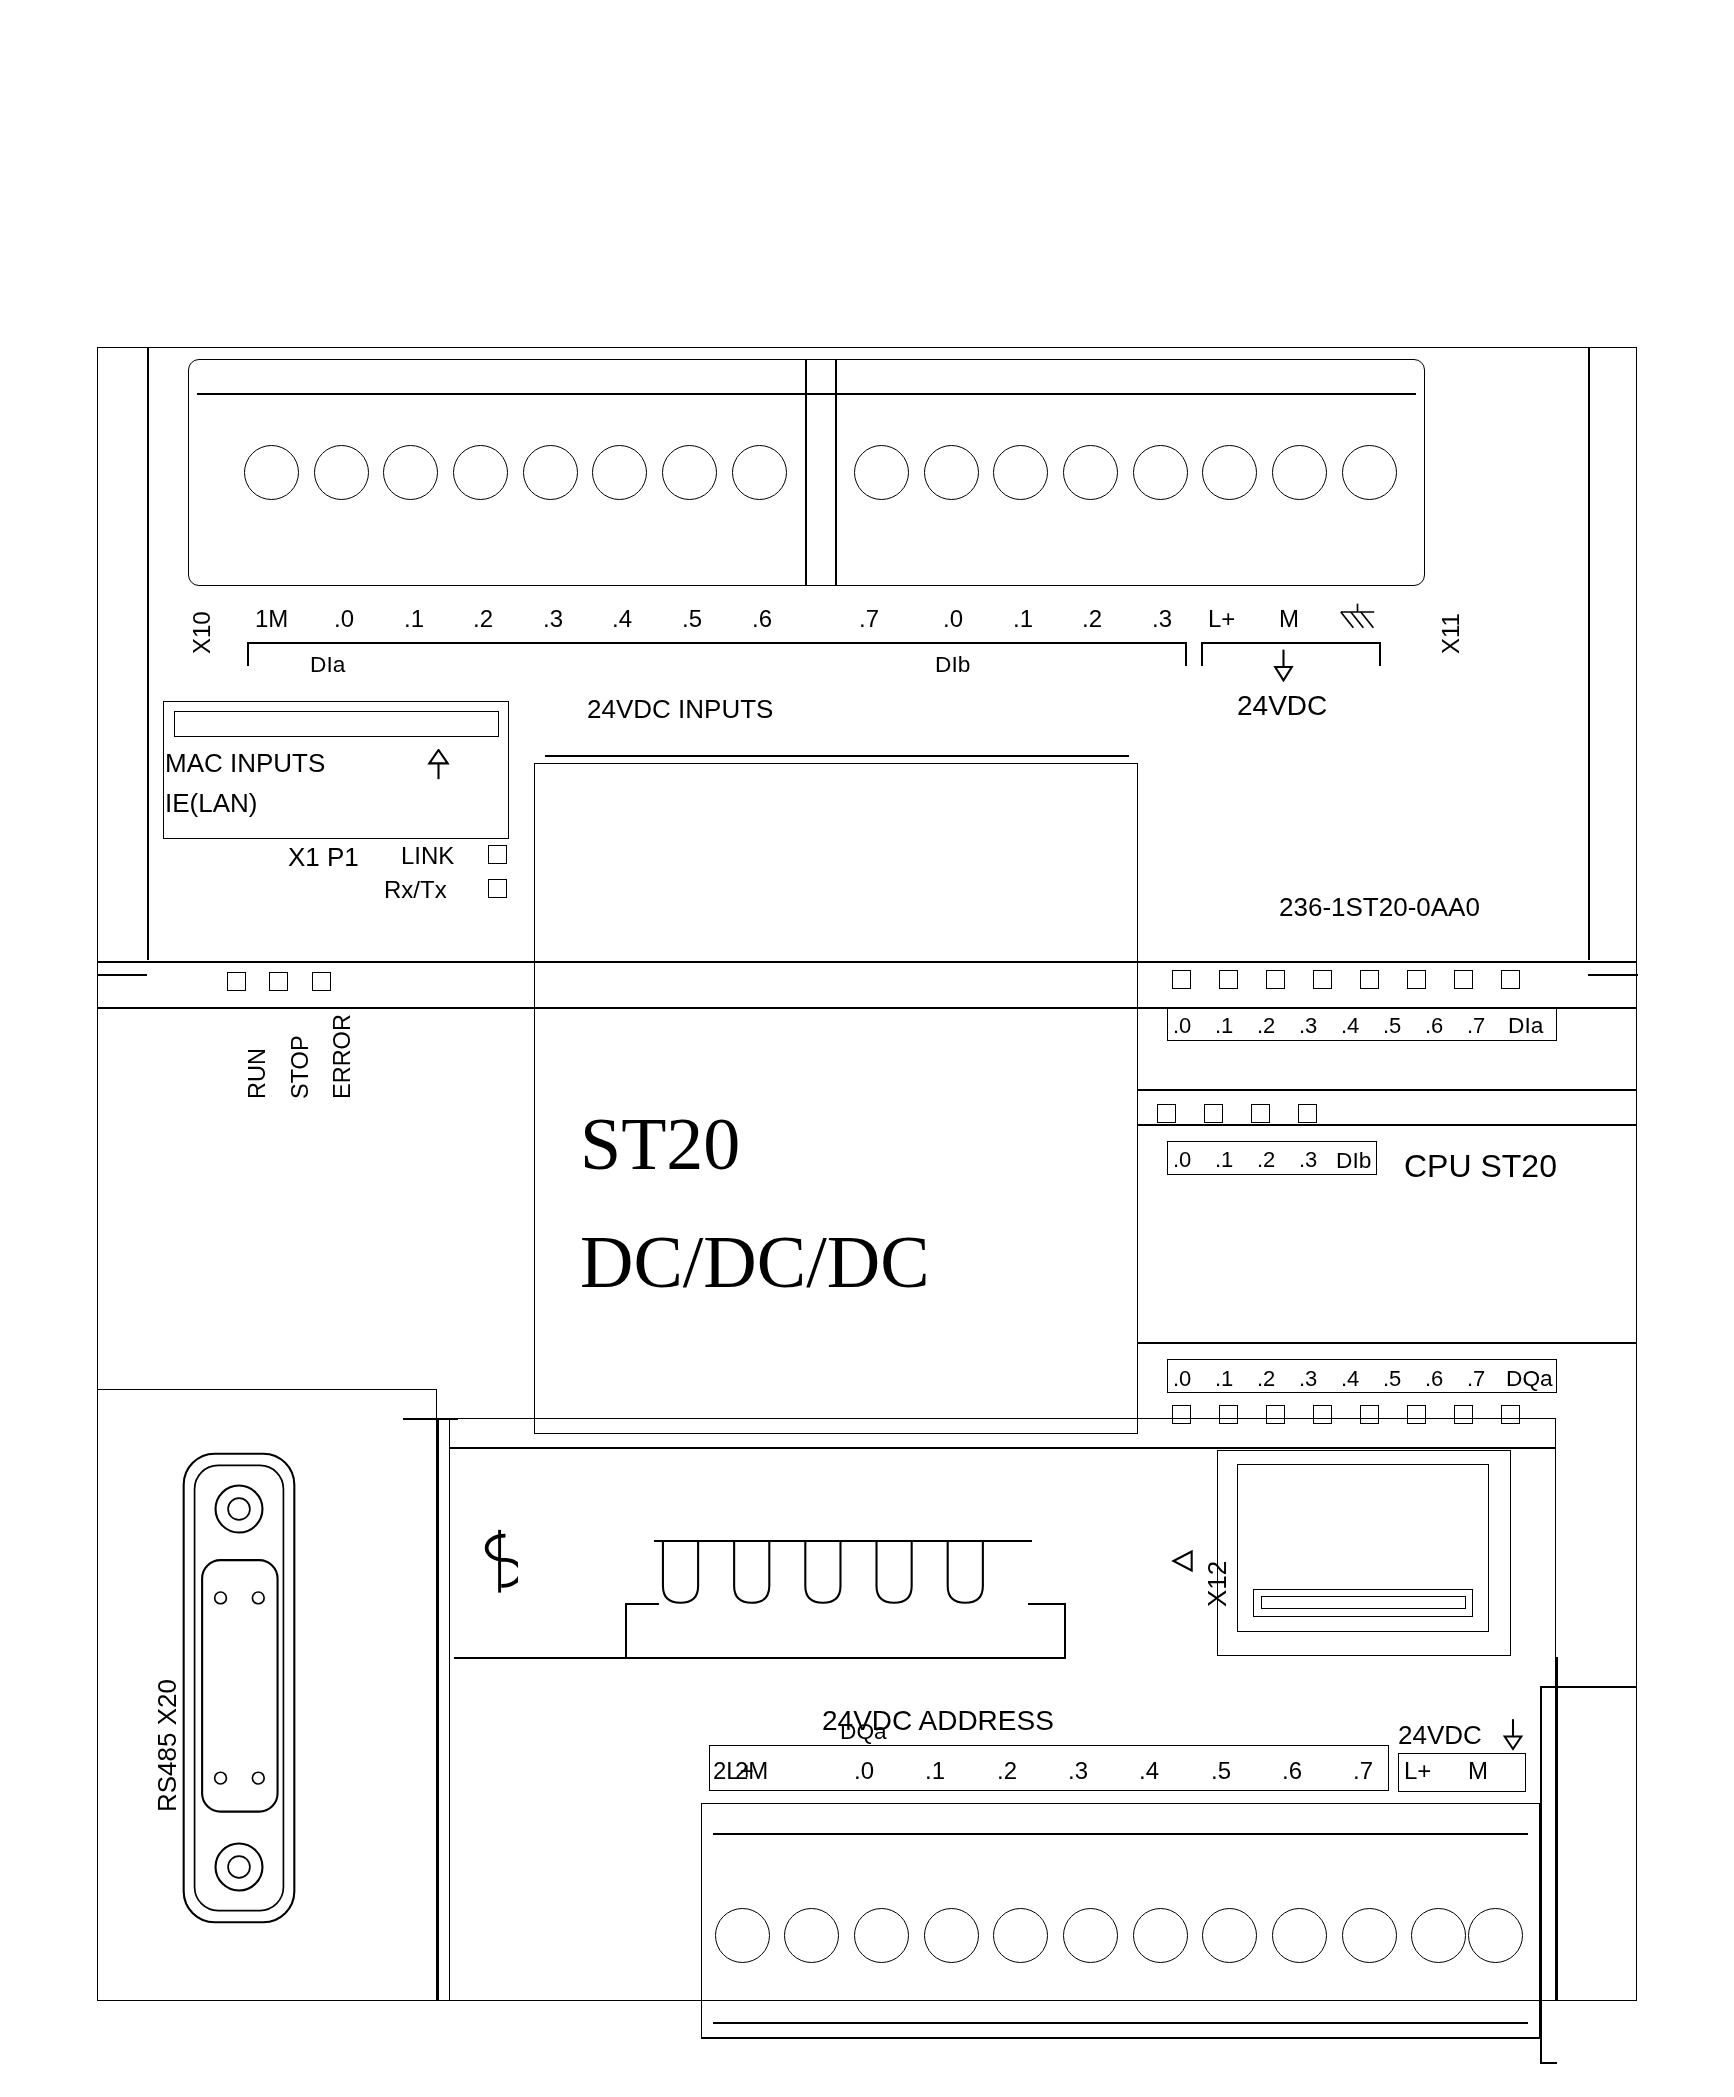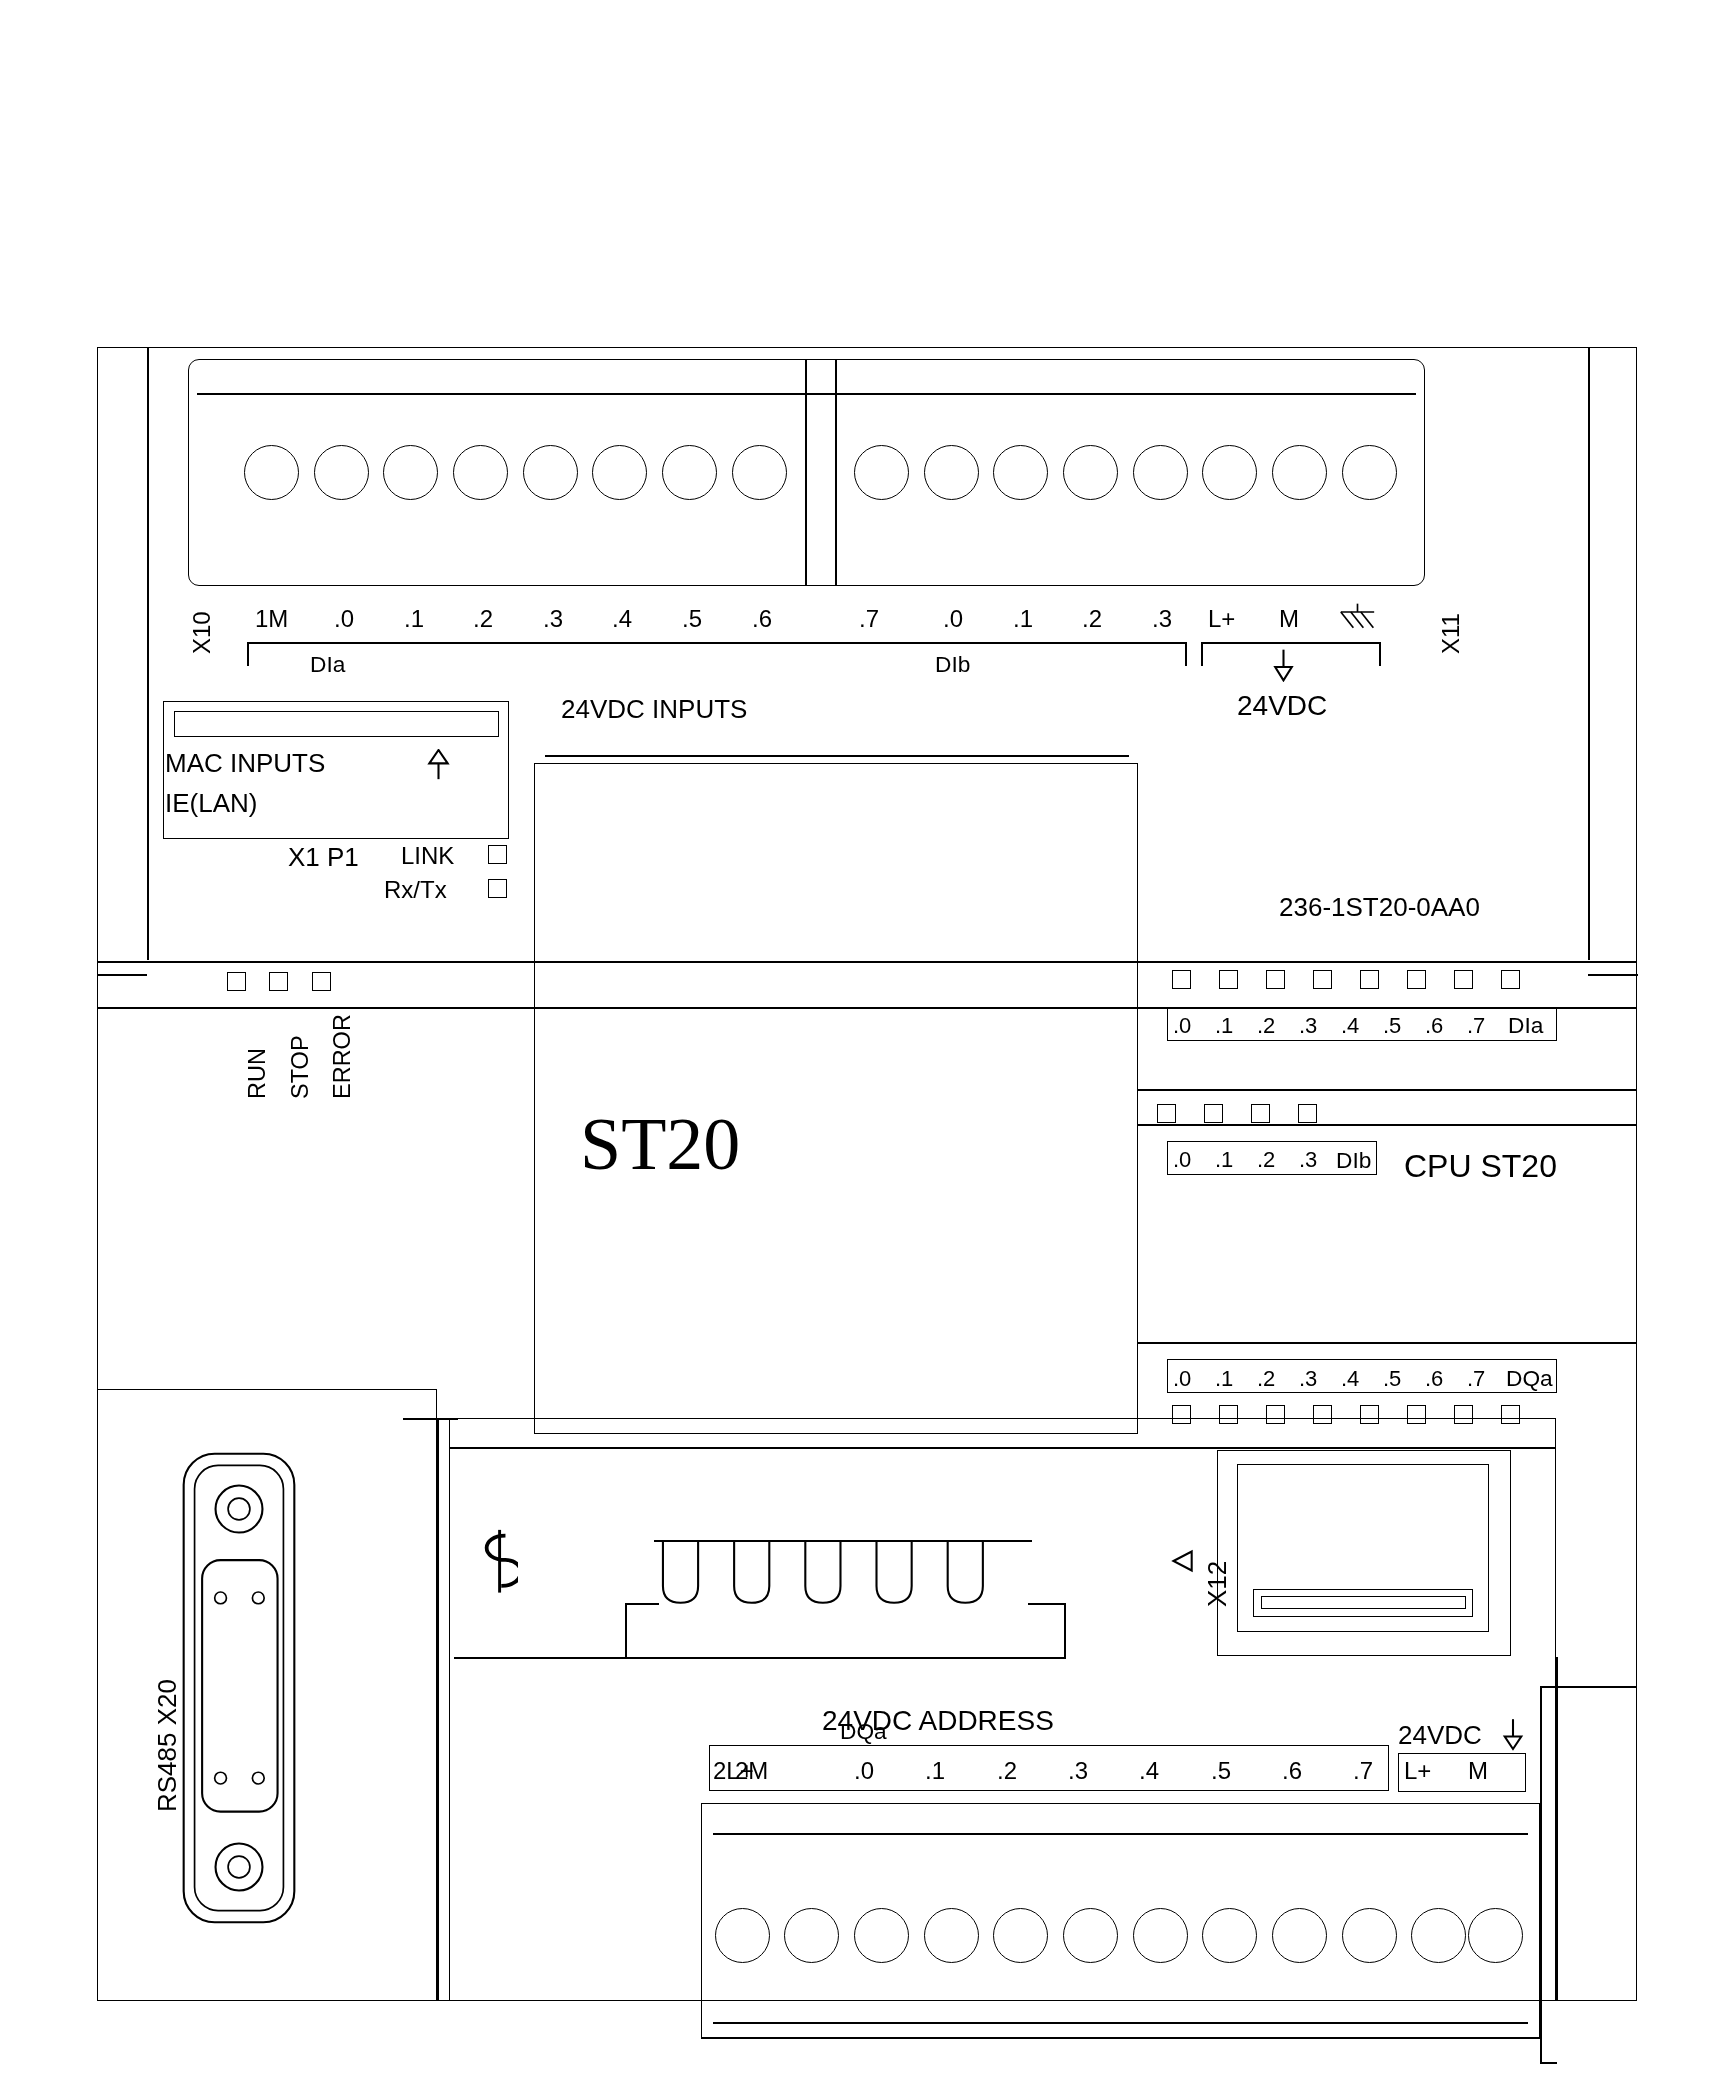--- a/index.html
+++ b/index.html
@@ -134,21 +134,21 @@
     <line x1="62" y1="24" x2="92" y2="62" stroke="#000" stroke-width="4"></line>
   </svg>
 
   <div class="line-h" style="left:247px; top:642px; width:940px;"></div>
   <div class="line-v" style="left:247px; top:642px; height:23.5px;"></div>
   <div class="line-v" style="left:1185px; top:642px; height:23.5px;"></div>
 
   <div class="lbl" style="left:310px; top:653px; font-size:22.7px;">DIa</div>
   <div class="lbl" style="left:935px; top:653px; font-size:22.7px;">DIb</div>
 
-  <div class="lbl" style="left:561px; top:696px; font-size:26px;">24VDC INPUTS</div>
+  <div class="lbl" style="left:587px; top:696px; font-size:26px;">24VDC INPUTS</div>
 
   <div class="line-h" style="left:1201px; top:642px; width:180px;"></div>
   <div class="line-v" style="left:1201px; top:642px; height:23.5px;"></div>
   <div class="line-v" style="left:1379px; top:642px; height:23.5px;"></div>
 
   <svg style="position:absolute; left:1271px; top:648px; width:25px; height:34px;" viewBox="0 0 60 82" width="25" height="34">
     <line x1="30" y1="4" x2="30" y2="50" stroke="#000" stroke-width="5"></line>
     <polygon points="30,78 10,46 50,46" fill="#fff" stroke="#000" stroke-width="5"></polygon>
   </svg>
 
@@ -178,20 +178,21 @@
   <div class="sq" style="left:312px; top:972px; width:19.3px; height:19.3px;"></div>
 
   <div class="lbl rot90" style="left:246px; top:1099px; font-size:23.5px;">RUN</div>
   <div class="lbl rot90" style="left:289px; top:1099px; font-size:23.5px;">STOP</div>
   <div class="lbl rot90" style="left:331px; top:1099px; font-size:23.5px;">ERROR</div>
 
   <div class="box" style="left:534px; top:763px; width:604px; height:671px;"></div>
   <div class="line-h" style="left:545px; top:755px; width:584px;"></div>
 
   <div class="lbl big" style="left:580px; top:1107px; font-size:74px;">ST20</div>
+  <div class="lbl big" style="left:580px; top:1225px; font-size:74px;">DC/DC/DC</div>
 
   <div class="sq" style="left:1172px; top:970px; width:19.3px; height:19.3px;"></div>
   <div class="sq" style="left:1219px; top:970px; width:19.3px; height:19.3px;"></div>
   <div class="sq" style="left:1266px; top:970px; width:19.3px; height:19.3px;"></div>
   <div class="sq" style="left:1313px; top:970px; width:19.3px; height:19.3px;"></div>
   <div class="sq" style="left:1360px; top:970px; width:19.3px; height:19.3px;"></div>
   <div class="sq" style="left:1407px; top:970px; width:19.3px; height:19.3px;"></div>
   <div class="sq" style="left:1454px; top:970px; width:19.3px; height:19.3px;"></div>
   <div class="sq" style="left:1501px; top:970px; width:19.3px; height:19.3px;"></div>
 

